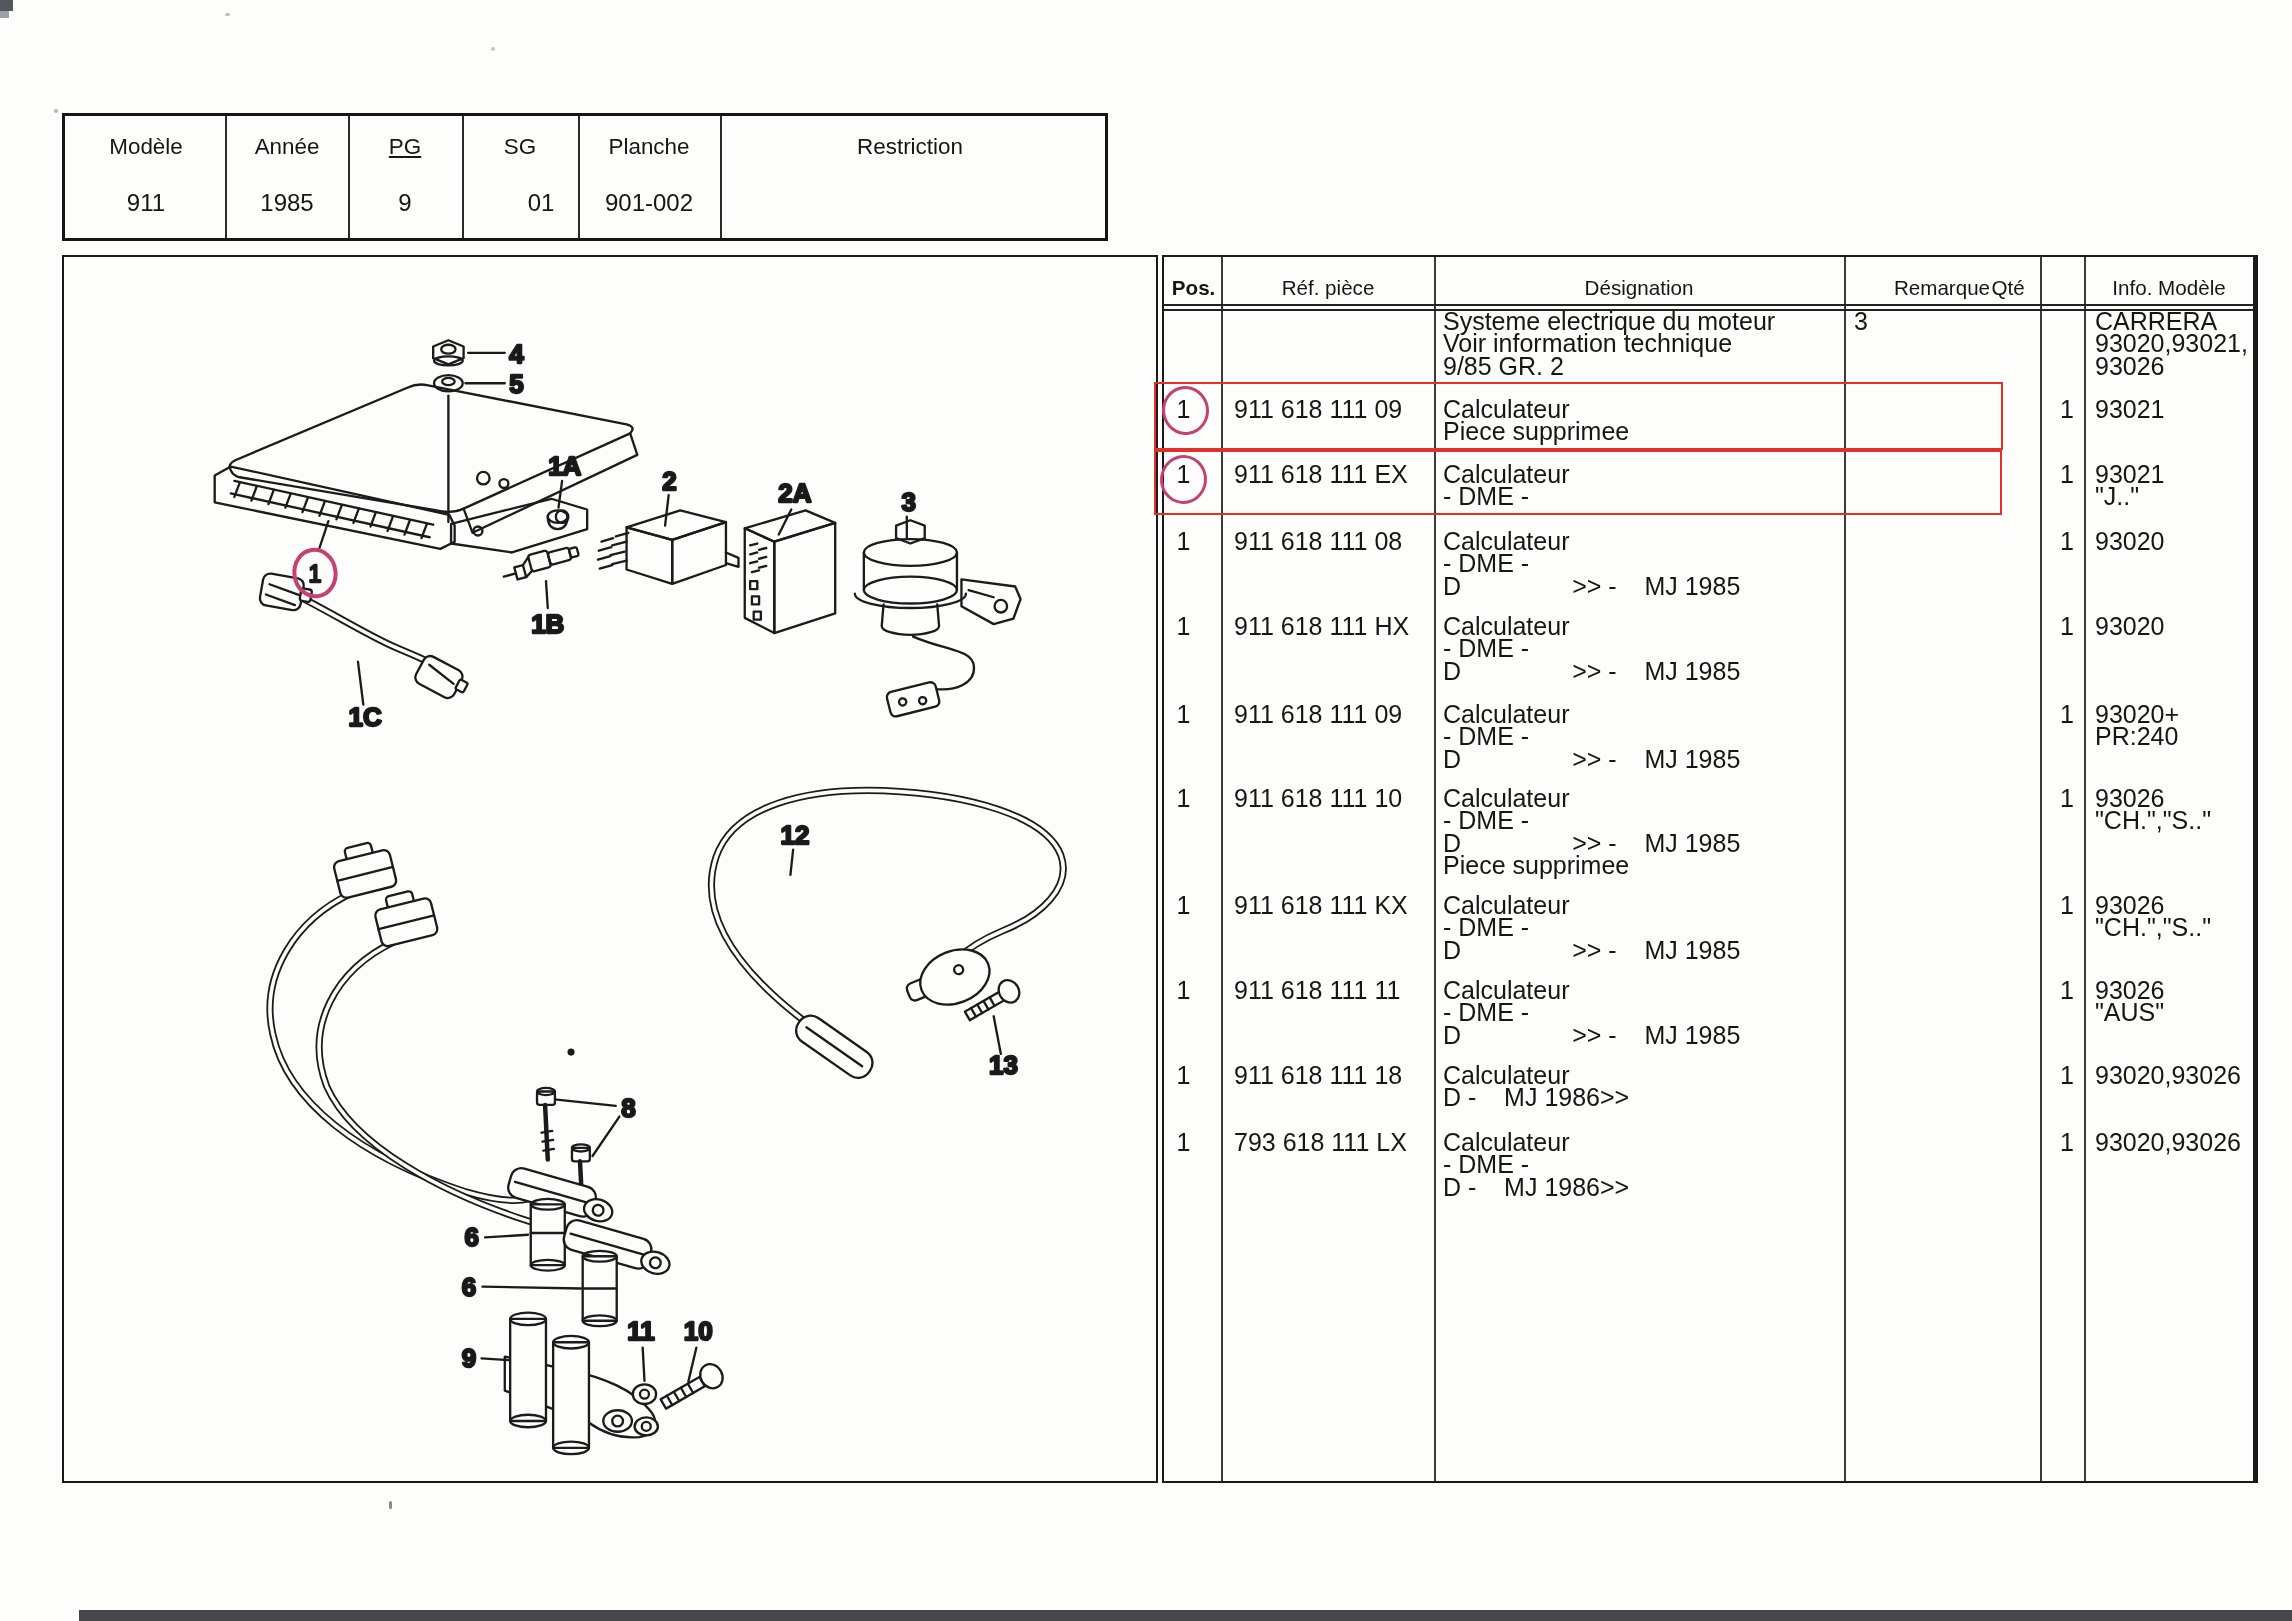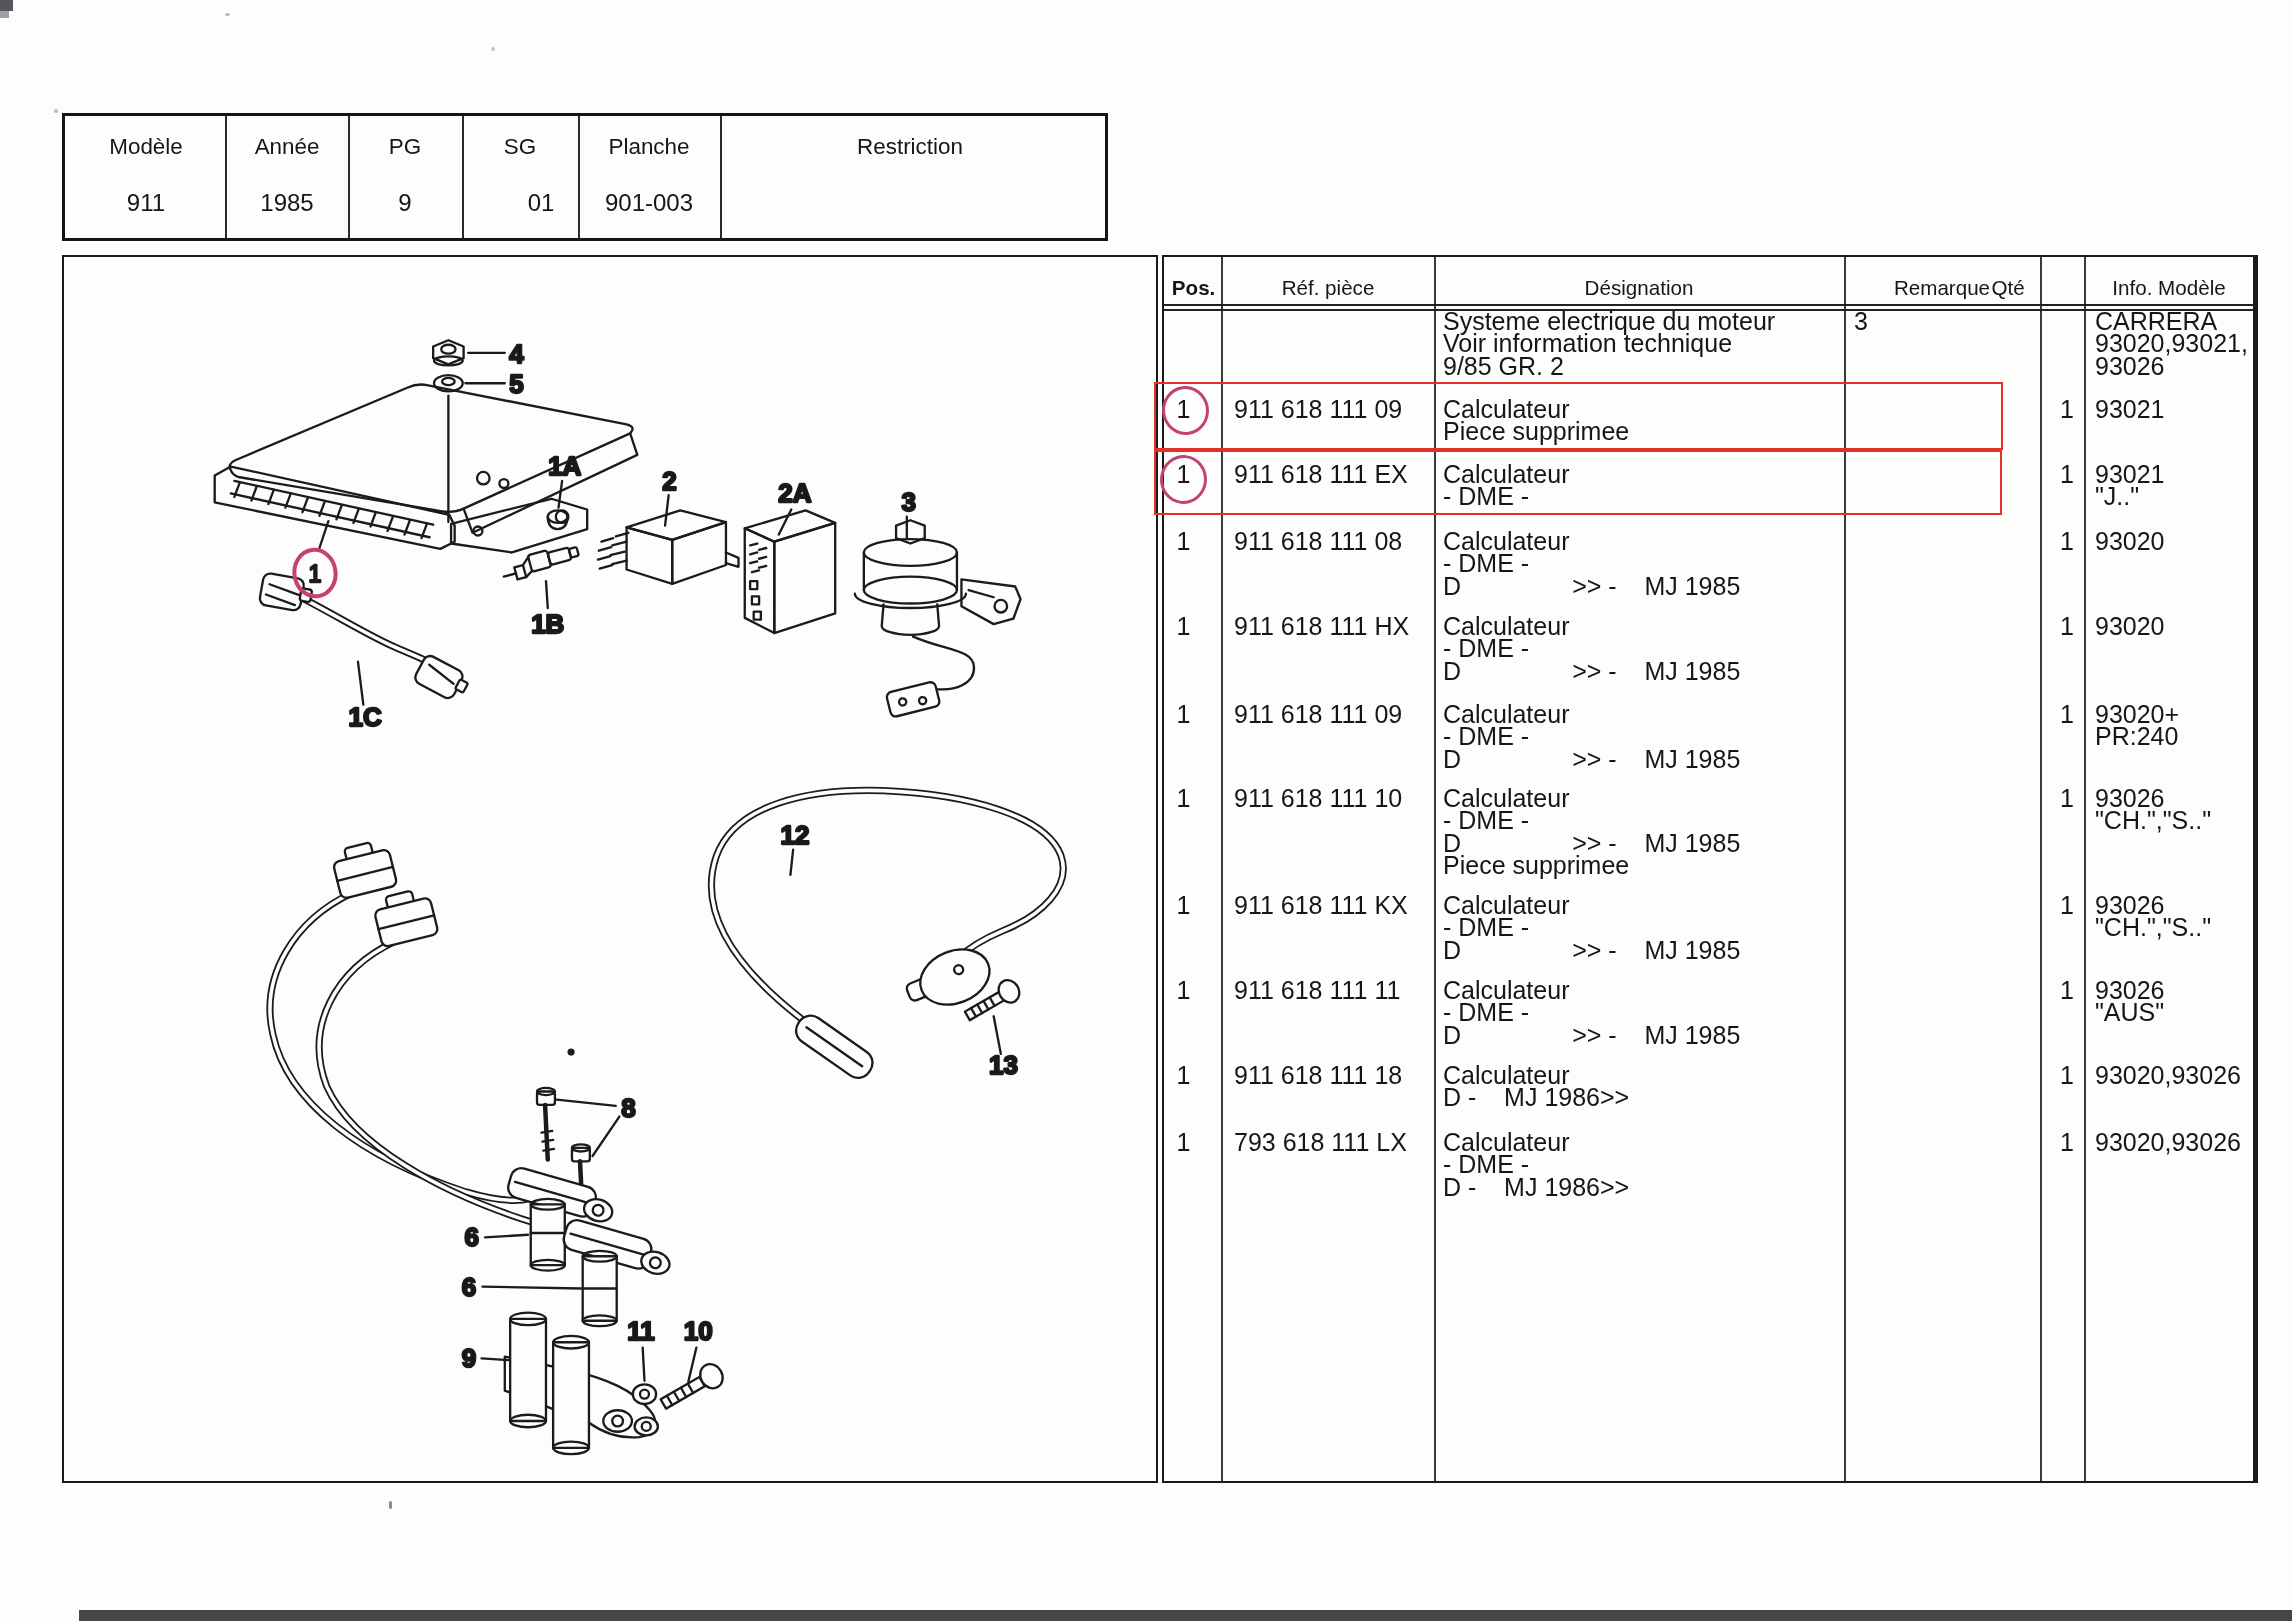--- a/index.html
+++ b/index.html
@@ -42,29 +42,29 @@
   <div class="speck" style="left:1337px;top:819px;width:4.5px;height:3.6px;background:#a84040;"></div>
 
   <div id="headtable">
     <div class="hdiv" style="left:160px;"></div>
     <div class="hdiv" style="left:283px;"></div>
     <div class="hdiv" style="left:397px;"></div>
     <div class="hdiv" style="left:513px;"></div>
     <div class="hdiv" style="left:655px;"></div>
     <span class="hlabel" style="left:81px;">Modèle</span>
     <span class="hlabel" style="left:222px;">Année</span>
-    <span class="hlabel" style="left:340px;">PG</span>
+    <span class="hlabel" style="left:340px;text-decoration:underline;">PG</span>
     <span class="hlabel" style="left:455px;">SG</span>
     <span class="hlabel" style="left:584px;">Planche</span>
     <span class="hlabel" style="left:845px;">Restriction</span>
     <span class="hvalue" style="left:81px;">911</span>
     <span class="hvalue" style="left:222px;">1985</span>
     <span class="hvalue" style="left:340px;">9</span>
     <span class="hvalue" style="left:455px;margin-left:21px;">01</span>
-    <span class="hvalue" style="left:584px;">901-003</span>
+    <span class="hvalue" style="left:584px;">901-002</span>
   </div>
 
   <div id="diagram-panel">
     <svg width="1092" height="1224" viewBox="0 0 1219 1367" fill="none" stroke="#1b1b1b" stroke-width="2.6" stroke-linecap="round" stroke-linejoin="round">
 
       <g>
         <polygon points="412,100 429,93 446,100 446,113 429,120 412,113"></polygon>
         <ellipse cx="429" cy="116" rx="16" ry="5"></ellipse>
         <ellipse cx="429" cy="103" rx="8" ry="5"></ellipse>
         <line x1="451" y1="107" x2="492" y2="107"></line>

